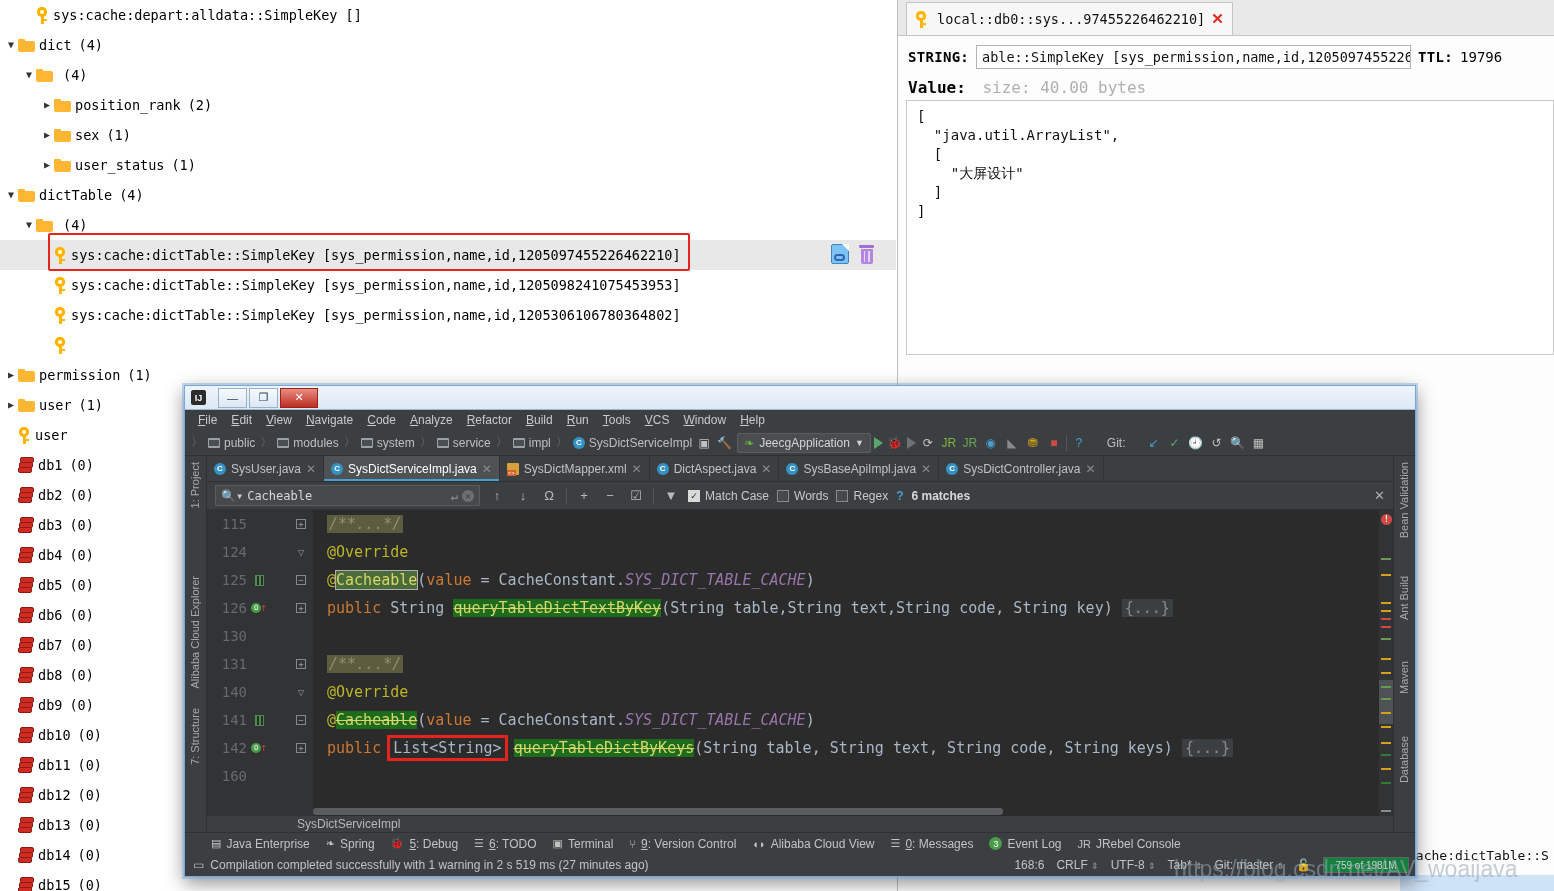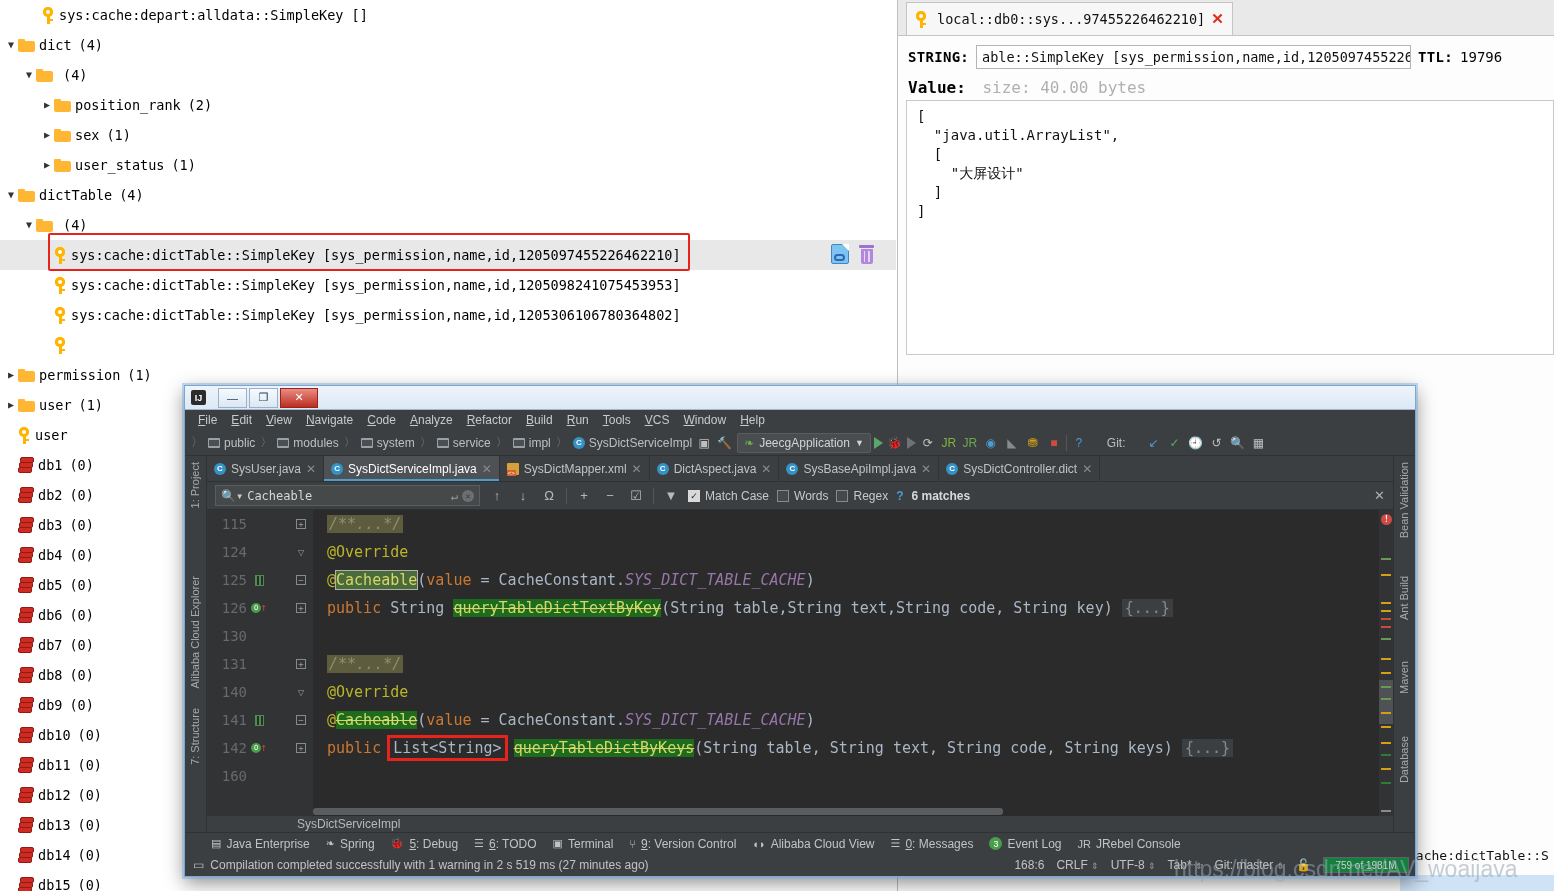--- a/index.html
+++ b/index.html
@@ -348,21 +348,21 @@
     font-family:"Liberation Sans", sans-serif; white-space:nowrap; pointer-events:none;
   }
 </style>
 </head>
 <body>
 
 <div id="rdm-root">
 
   <div id="tree-panel">
     <div id="tree-rows">
-        <div class="tree-row" style="padding-left: 28px;">
+        <div class="tree-row" style="padding-left: 22px;">
           <span class="tw none"></span>
           <span class="keyicon">
             <span class="hole"></span>
             <span class="stem"></span>
             <span class="tooth"></span>
           </span>
           <span class="tree-label">sys:cache:depart:alldata::SimpleKey []</span>
         </div>
         <div class="tree-row" style="padding-left: 4px;">
           <span class="tw">▼</span>
@@ -791,21 +791,21 @@
           <span>DictAspect.java</span>
           <span class="x">✕</span>
         </div>
         <div class="etab">
           <span class="bc-class">C</span>
           <span>SysBaseApiImpl.java</span>
           <span class="x">✕</span>
         </div>
         <div class="etab">
           <span class="bc-class">C</span>
-          <span>SysDictController.dict</span>
+          <span>SysDictController.java</span>
           <span class="x">✕</span>
         </div>
       </div>
 
     <div id="find-bar">
       <div id="find-field">
         <span class="q">🔍▾</span>
         <span class="val">Cacheable</span>
         <span class="ent">↵</span>
         <span class="clr">✕</span>

